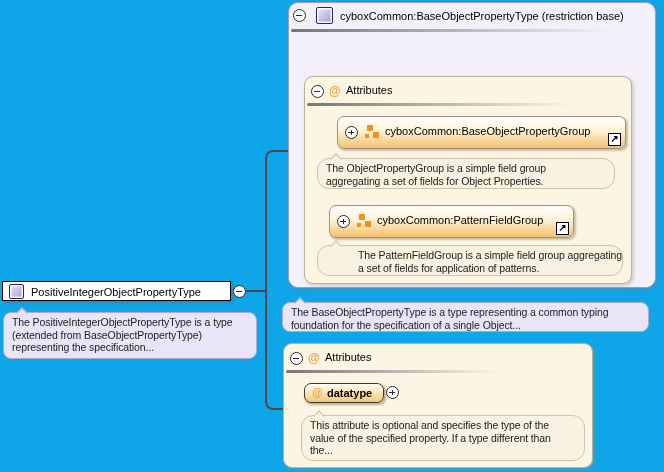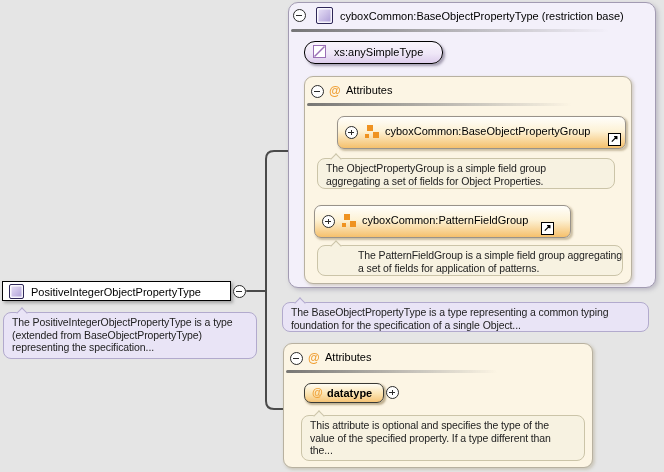--- a/index.html
+++ b/index.html
@@ -1,16 +1,16 @@
 <!DOCTYPE html>
 <html><head>
 <meta charset="utf-8">
 <style>
   html,body{margin:0;padding:0;background:#ffffff;}
-  .canvas{position:relative;width:664px;height:472px;background:#e5e5e5;
+  .canvas{position:relative;width:664px;height:472px;background:#0ea5e9;
           font-family:"Liberation Sans",sans-serif;overflow:hidden;}
   .abs{position:absolute;box-sizing:border-box;}
 
   
   .base-panel{left:288px;top:2px;width:368px;height:286px;background:#f3f0fa;
     border:1px solid #a29bb2;border-radius:10px;box-shadow:2px 2px 4px rgba(125,120,145,.40);}
   .attr-panel{background:#fcf5e4;border:1px solid #b8b1a0;border-radius:9px;
     box-shadow:1.5px 1.5px 3px rgba(160,150,115,.35);}
 
   
@@ -58,21 +58,21 @@
   .spill{position:absolute;border:1.3px solid #000;border-radius:11px;
     background:linear-gradient(180deg,#f8f4fc 0%,#efe7f7 55%,#ddcdec 100%);
     box-shadow:2px 2px 2.5px rgba(85,75,105,.5);}
 
   
   .mainbox{left:2px;top:281px;width:229px;height:20px;background:#fff;
     border:1px solid #000;box-shadow:2px 2px 3px rgba(105,105,105,.55);}
 
   
   .bubble{position:absolute;background:#e9e4f6;border:1px solid #b2aacd;border-radius:8px;}
-  .bubble.cream{background:#f7f2e1;border-color:#cbc4a8;}
+  .bubble.cream{background:#f7f2e1;border-color:#cbc4a8;border-radius:12px;}
   .notch{position:absolute;top:-4.5px;width:8px;height:8px;transform:rotate(45deg);
     background:#e9e4f6;border-left:1px solid #b2aacd;border-top:1px solid #b2aacd;box-sizing:border-box;}
   .cream .notch{background:#f7f2e1;border-color:#cbc4a8;}
 
   
   .ext{position:absolute;width:13px;height:13px;border:1.4px solid #000;background:#fff;
     font-size:10px;line-height:10px;font-weight:bold;color:#000;text-align:center;box-sizing:border-box;}
 
   
   .sticon{position:absolute;}
@@ -85,27 +85,20 @@
   <svg class="abs" style="left:0;top:0;" width="664" height="472" viewBox="0 0 664 472">
     <path d="M247,291 H266 M288,151 H274 Q266,151 266,159 V401 Q266,409 274,409 H283" fill="none" stroke="#4a4a4a" stroke-width="2" stroke-linecap="round"></path>
   </svg>
 
   <div class="abs base-panel">
     <span class="circ" style="left:4px;top:6px;"></span>
     <span class="ptype" style="left:27px;top:4px;"></span>
     <span class="abs ttl" style="left:51px;top:7px;">cyboxCommon:BaseObjectPropertyType (restriction base)</span>
     <div class="abs divider" style="left:2px;top:26px;width:362px;"></div>
 
-    <div class="spill" style="left:15px;top:38px;width:137px;height:21px;">
-      <svg class="sticon" style="left:8px;top:3px;" width="13" height="13" viewBox="0 0 13 13">
-        <rect x="0.5" y="0.5" width="12" height="12" fill="#ffffff" stroke="#9a6fb5"></rect>
-        <line x1="1.5" y1="11.5" x2="11.5" y2="1.5" stroke="#9a6fb5" stroke-width="1.4"></line>
-      </svg>
-      <span class="abs lbl" style="left:29px;top:4px;">xs:anySimpleType</span>
-    </div>
 
     <div class="abs attr-panel" style="left:15px;top:73px;width:328px;height:208px;">
       <span class="circ" style="left:6px;top:8px;"></span>
       <span class="at" style="left:24px;top:8px;">@</span>
       <span class="abs lbl" style="left:41px;top:7px;">Attributes</span>
       <div class="abs divider" style="left:2px;top:26px;width:300px;"></div>
 
       <div class="gpill" style="left:13px;top:39px;width:287px;height:31px;margin-left:19px;">
         <span class="circ plus" style="left:7px;top:9px;"></span>
         <span class="grpicon" style="left:27px;top:8px;">
@@ -116,21 +109,21 @@
         <span class="abs lbl" style="left:47px;top:8px;">cyboxCommon:BaseObjectPropertyGroup</span>
         <span class="ext" style="left:270px;top:16px;">↗</span>
       </div>
 
       <div class="bubble cream abs" style="left:12px;top:81px;width:298px;height:31px;">
         <span class="notch" style="left:14px;"></span>
         <div class="txt">The ObjectPropertyGroup is a simple field group
 aggregating a set of fields for Object Properties.</div>
       </div>
 
-      <div class="gpill" style="left:9px;top:128px;width:243px;height:31px;padding-left:12px;">
+      <div class="gpill" style="left:24px;top:128px;width:243px;height:31px;">
         <span class="circ plus" style="left:7px;top:9px;"></span>
         <span class="grpicon" style="left:27px;top:8px;">
           <i class="s1"></i>
             <i class="s2"></i>
             <i class="s3"></i>
         </span>
         <span class="abs lbl" style="left:47px;top:8px;">cyboxCommon:PatternFieldGroup</span>
         <span class="ext" style="left:226px;top:16px;">↗</span>
       </div>
 

